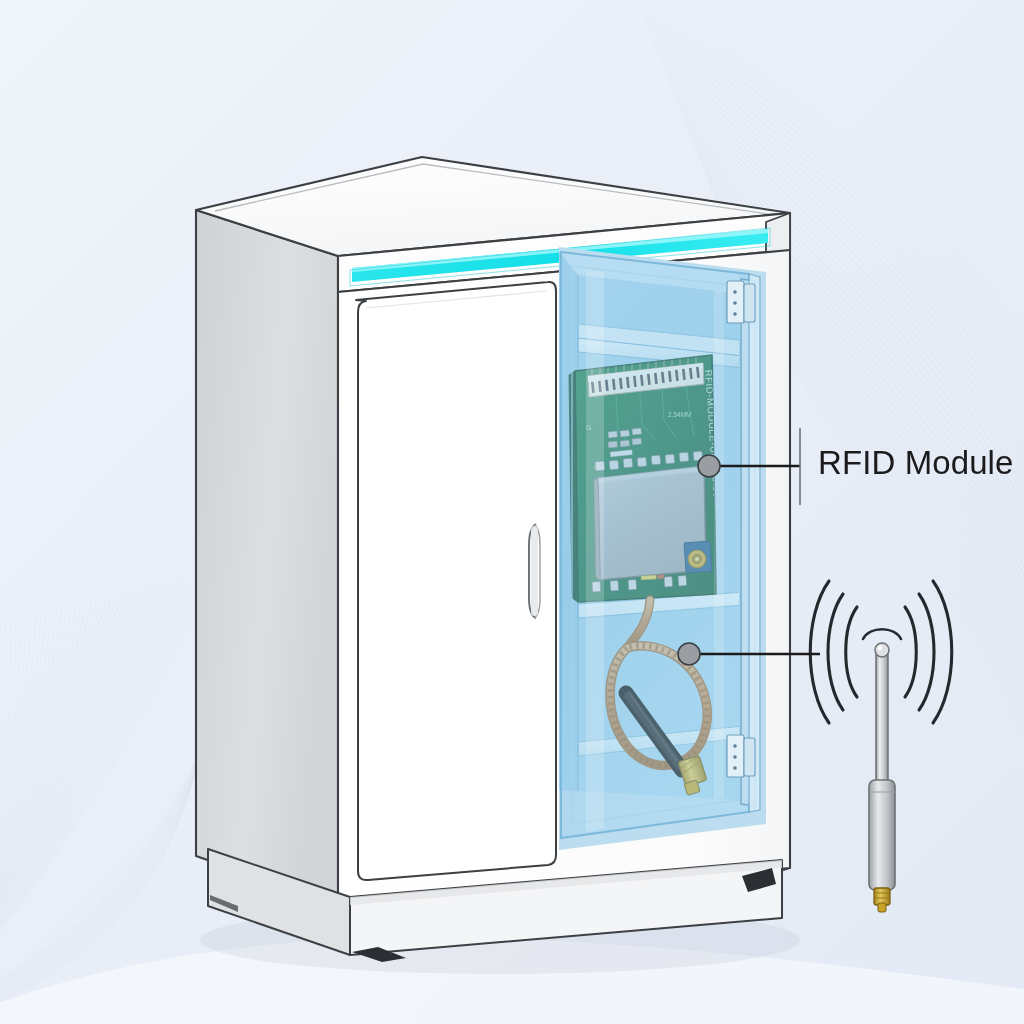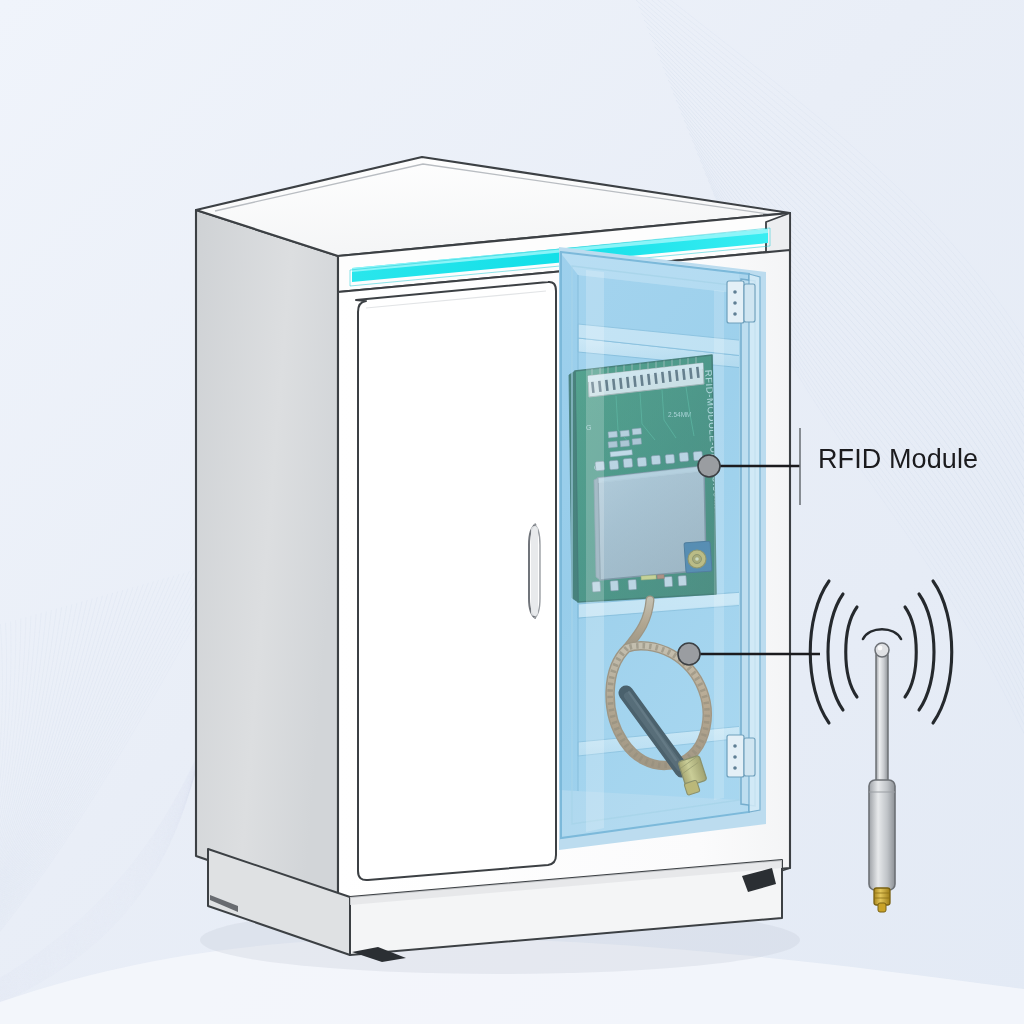--- a/index.html
+++ b/index.html
@@ -7,21 +7,21 @@
     position:relative;width:1024px;height:1024px;overflow:hidden;
     font-family:"Liberation Sans",sans-serif;
     background:linear-gradient(135deg,#eef2fa 0%,#e9eef7 40%,#eaeff7 70%,#e6ecf6 100%);
   }
   #bg-svg,#scene-svg{position:absolute;left:0;top:0;width:1024px;height:1024px;}
   #scene-svg{z-index:2;}
   #bg-svg{z-index:1;}
   .callout-label{
     position:absolute;z-index:5;
     font-family:"Liberation Sans",sans-serif;
-    font-size:27px;color:#1b1b1e;white-space:nowrap;
+    font-size:33px;color:#1b1b1e;white-space:nowrap;
     letter-spacing:.1px;
   }
 </style>
 </head>
 <body>
 
 <div id="stage">
 
   <svg id="bg-svg" viewBox="0 0 1024 1024" xmlns="http://www.w3.org/2000/svg">
     <defs>

